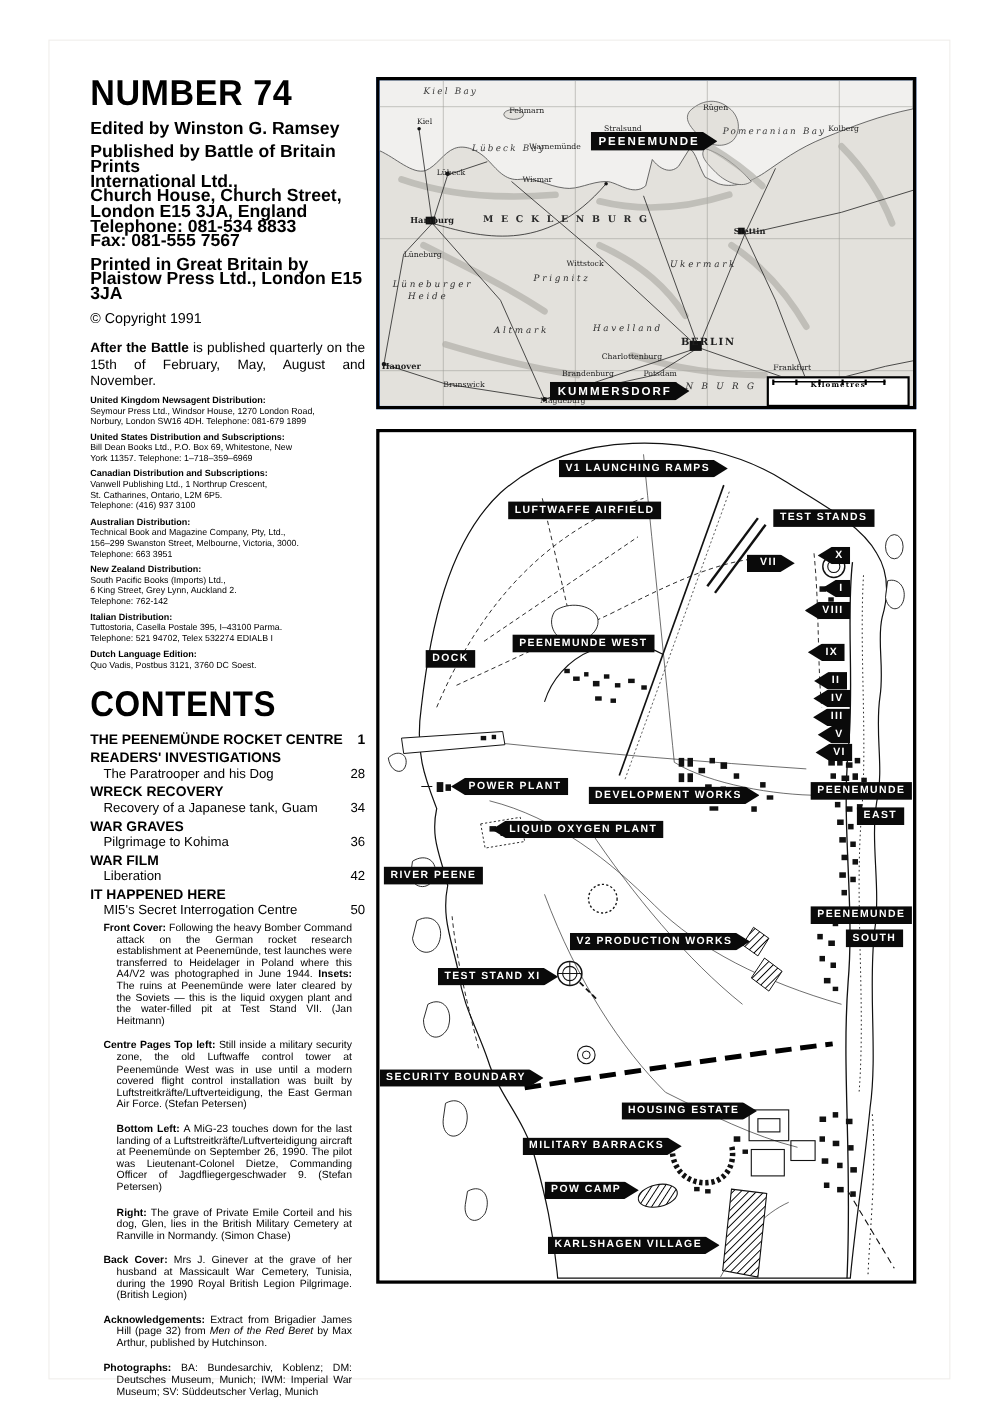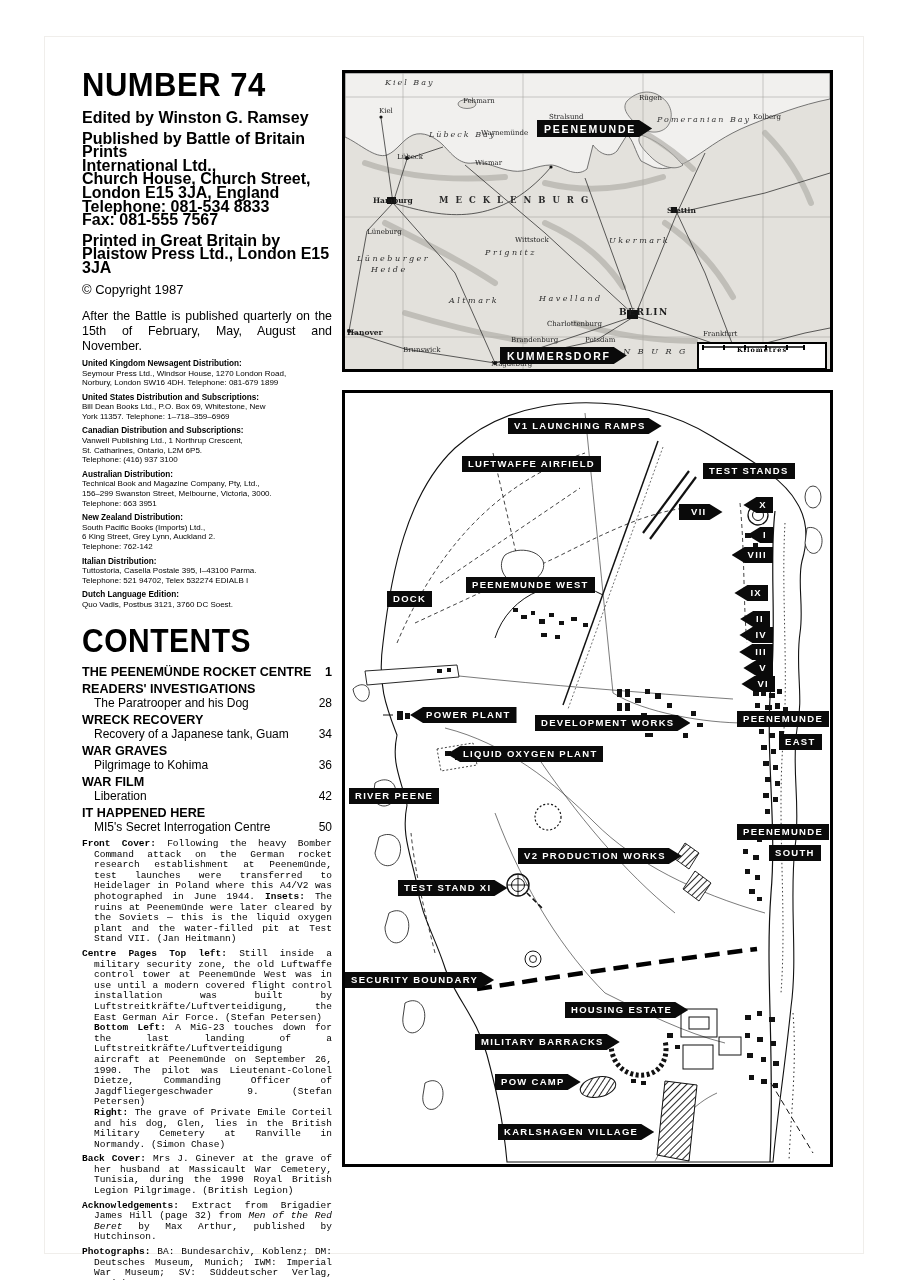--- a/index.html
+++ b/index.html
@@ -9,33 +9,33 @@
              border:1px solid #f0eeeb;pointer-events:none;}
 
   
   .left-col{position:absolute;left:82px;top:66px;width:250px;}
   .number{font-size:31px;font-weight:bold;letter-spacing:.5px;margin:0 0 9px 0;
           transform:scaleY(1.06);transform-origin:left top;}
   .b12{font-size:16px;font-weight:bold;line-height:13.6px;}
   .blk{margin-bottom:7px;}
   .copyright{font-size:13px;margin:2px 0 8px 0;}
   .schedule{font-size:12.4px;line-height:15px;text-align:justify;margin-bottom:4px;}
-  .schedule b{font-weight:normal;}
+  .schedule b{font-weight:bold;}
 
   .dist{font-size:8px;line-height:9.6px;margin-top:5px;}
   .dtitle{font-weight:bold;font-size:8.2px;}
 
   .contents-h{font-size:30px;font-weight:bold;margin:13px 0 9px 0;letter-spacing:.5px;
               transform:scaleY(1.08);transform-origin:left top;}
   .toc-item{margin-bottom:4px;}
   .toc-title{font-size:12.6px;font-weight:bold;line-height:13.5px;display:flex;justify-content:space-between;}
   .toc-sub{font-size:12px;line-height:13.5px;padding-left:12px;display:flex;justify-content:space-between;}
 
   .credits{margin-top:5px;}
-  .credit{font-size:9.5px;line-height:10.6px;text-align:justify;padding-left:12px;margin:0;font-family:Liberation Mono, monospace;}
+  .credit{font-size:9.5px;line-height:10.6px;text-align:justify;padding-left:12px;margin:12px;}
   .credit.first{text-indent:-12px;margin-top:4px;}
   .credit b{font-weight:bold;}
   .credit i{font-style:italic;}
 
   .issn{margin-top:9px;font-size:14.5px;}
   .issn .lab{font-weight:bold;}
 
   
   .map-frame{position:absolute;border:3px solid #000;background:#fff;overflow:hidden;}
   #map-top{left:342px;top:70px;width:485px;height:296px;background:#3b82f6;}
@@ -78,21 +78,21 @@
       <div>International Ltd.,</div>
       <div>Church House, Church Street,</div>
       <div>London E15 3JA, England</div>
       <div>Telephone: 081-534 8833</div>
       <div>Fax: 081-555 7567</div>
     </div>
   <div class="b12 blk" id="printed-lines">
       <div>Printed in Great Britain by</div>
       <div>Plaistow Press Ltd., London E15 3JA</div>
     </div>
-  <div class="copyright">© Copyright 1987</div>
+  <div class="copyright">© Copyright 1991</div>
   <p class="schedule" id="schedule"><b>After the Battle</b><span> is published quarterly on the 15th of February, May, August and November.</span></p>
 
   <div id="distribution">
       <div class="dist">
         <div class="dtitle">United Kingdom Newsagent Distribution:</div>
         <div>Seymour Press Ltd., Windsor House, 1270 London Road,</div>
         <div>Norbury, London SW16 4DH. Telephone: 081-679 1899</div>
       </div>
       <div class="dist">
         <div class="dtitle">United States Distribution and Subscriptions:</div>

